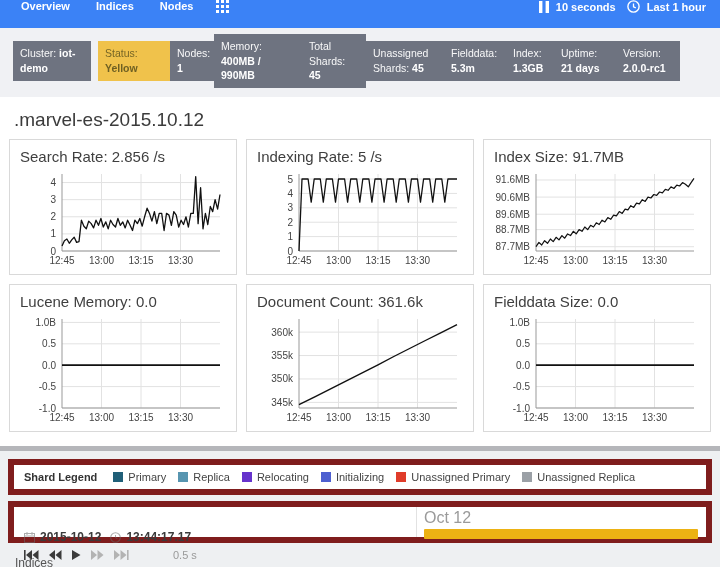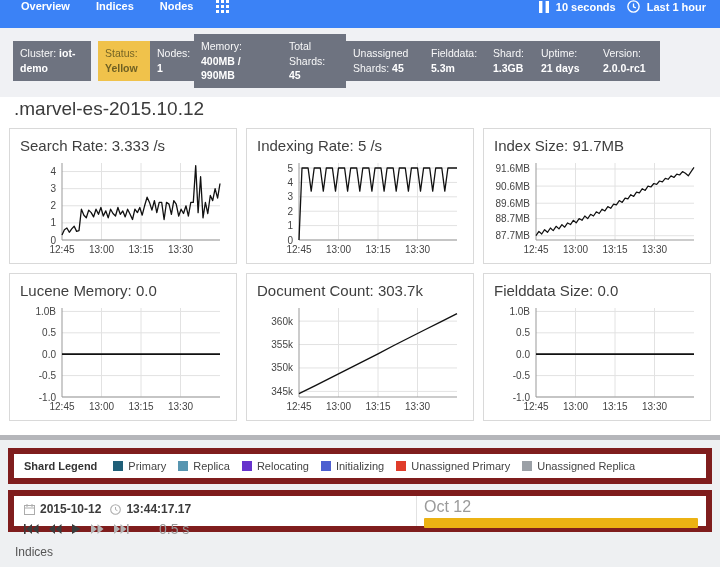--- a/index.html
+++ b/index.html
@@ -11,41 +11,41 @@
   .nav-right{margin-left:auto;display:flex;align-items:center;gap:7px;font-size:11px;font-weight:700;padding-right:6px}
   .nav-right .lbl{white-space:nowrap}
   
   .statusbar{background:#f0f1f4;padding:6px 13px 9px;display:flex;align-items:center}
   .cell{background:#6e7380;color:#fff;font-size:10.5px;line-height:1.4;padding:5px 7px;box-sizing:border-box}
   .cell .lbl{font-weight:400;opacity:.95}
   .cell .val{font-weight:700}
   .cell.cluster{margin-right:7px}
   .cell.status{background:#f0c24b;color:#6f6023}
   
-  .page-title{font-size:19px;color:#3b3b3b;padding:1px 14px 8px;background:#fff}
+  .page-title{font-size:19px;color:#3b3b3b;padding:12px 14px 8px;background:#fff}
   
   .charts{display:grid;grid-template-columns:repeat(3,1fr);gap:9px;padding:0 9px;background:#fff}
   .chart-panel{border:1px solid #d9d9d9;background:#fff;padding:6px 8px 2px;box-sizing:border-box}
   .chart-title{font-size:15px;color:#3f3f3f;margin:2px 0 3px 2px;white-space:nowrap}
   svg text.tick{font-size:10px;fill:#444;font-family:"Liberation Sans",sans-serif}
   .divider{height:5px;background:#b5b6ba;margin-top:14px}
   
   .bottom{background:#eef0f2;padding:8px;min-height:130px}
   .panel{background:#fff;border:6px solid #7f1d1d;box-sizing:border-box}
   .legend{display:flex;align-items:center;gap:16px;padding:6px 10px;font-size:11px;color:#444}
   .legend-title{font-weight:700;color:#333}
   .legend-item{display:flex;align-items:center;gap:5px;white-space:nowrap}
   .swatch{width:10px;height:10px;display:inline-block}
   .timeline{margin-top:6px;display:flex;height:42px}
-  .tl-left{width:402px;padding:6px 10px;box-sizing:border-box}
+  .tl-left{width:402px;padding:23px 10px;box-sizing:border-box}
   .tl-row1{display:flex;align-items:center;gap:5px;font-size:12px;font-weight:700;color:#3b3b3b}
   .tl-row1 .ico{display:flex;align-items:center;opacity:.55}
   .tl-row2{display:flex;align-items:center;gap:10px;margin-top:5px}
   .tbtn{display:flex;align-items:center;cursor:pointer;background:none;border:none;padding:0}
-  .speed{font-size:14px;color:#9a9a9a;margin-left:20px}
+  .speed{font-size:11px;color:#9a9a9a;margin-left:34px}
   .tl-right{flex:1;border-left:1px solid #e2e2e2;padding:2px 8px 0 7px}
   .tl-label{font-size:16px;color:#9a9a9a}
   .tl-bar{height:10px;margin-top:2px;border-radius:1px;cursor:pointer}
   .indices{margin-top:9px}
   .indices-title{font-size:12px;color:#555;padding:4px 7px 7px}
 </style>
 </head>
 <body>
 
 <div class="nav">
@@ -80,35 +80,35 @@
     <svg width="13" height="13" viewBox="0 0 13 13" style="margin-left:4px">
       <circle cx="6.5" cy="6.5" r="5.6" fill="none" stroke="#fff" stroke-width="1.4"></circle>
       <path d="M6.5 3.5 L6.5 6.8 L8.8 7.8" fill="none" stroke="#fff" stroke-width="1.3"></path>
     </svg>
     <span class="lbl">Last 1 hour</span>
   </div>
 </div>
 
 <div class="statusbar">
     <div class="cell cluster" style="width:78px"><span class="lbl">Cluster:</span> <span class="val">iot-demo</span></div>
-    <div class="cell status" style="width: 52px; background: rgb(240, 194, 75);"><span class="lbl">Status:</span> <span class="val">Yellow</span></div>
+    <div class="cell status" style="width: 72px; background: rgb(240, 194, 75);"><span class="lbl">Status:</span> <span class="val">Yellow</span></div>
     <div class="cell" style="width:44px"><span class="lbl">Nodes:</span> <span class="val">1</span></div>
     <div class="cell" style="width:88px"><span class="lbl">Memory:</span> <span class="val">400MB / 990MB</span></div>
     <div class="cell" style="width:64px"><span class="lbl">Total Shards:</span> <span class="val">45</span></div>
     <div class="cell" style="width:78px"><span class="lbl">Unassigned Shards:</span> <span class="val">45</span></div>
     <div class="cell" style="width:62px"><span class="lbl">Fielddata:</span> <span class="val">5.3m</span></div>
-    <div class="cell" style="width:48px"><span class="lbl">Shard:</span> <span class="val">1.3GB</span></div>
+    <div class="cell" style="width:48px"><span class="lbl">Index:</span> <span class="val">1.3GB</span></div>
     <div class="cell" style="width:62px"><span class="lbl">Uptime:</span> <span class="val">21 days</span></div>
     <div class="cell" style="width:64px"><span class="lbl">Version:</span> <span class="val">2.0.0-rc1</span></div>
   </div>
 
 <div class="page-title">.marvel-es-2015.10.12</div>
 
 <div class="charts">
-    <div class="chart-panel"><div class="chart-title">Search Rate: 3.333 /s</div><svg width="208" height="100">
+    <div class="chart-panel"><div class="chart-title">Search Rate: 2.856 /s</div><svg width="208" height="100">
         <line x1="44" x2="202" y1="83" y2="83" stroke="#e2e2e2" stroke-width="1"></line>
         <text x="38" y="86.5" text-anchor="end" class="tick">0</text>
         <line x1="44" x2="202" y1="65.88888888888889" y2="65.88888888888889" stroke="#e2e2e2" stroke-width="1"></line>
         <text x="38" y="69.38888888888889" text-anchor="end" class="tick">1</text>
         <line x1="44" x2="202" y1="48.77777777777778" y2="48.77777777777778" stroke="#e2e2e2" stroke-width="1"></line>
         <text x="38" y="52.27777777777778" text-anchor="end" class="tick">2</text>
         <line x1="44" x2="202" y1="31.66666666666667" y2="31.66666666666667" stroke="#e2e2e2" stroke-width="1"></line>
         <text x="38" y="35.16666666666667" text-anchor="end" class="tick">3</text>
         <line x1="44" x2="202" y1="14.555555555555557" y2="14.555555555555557" stroke="#e2e2e2" stroke-width="1"></line>
         <text x="38" y="18.055555555555557" text-anchor="end" class="tick">4</text>
@@ -184,21 +184,21 @@
         <line x1="123" x2="123" y1="6" y2="95" stroke="#e2e2e2" stroke-width="1"></line>
         <line x1="162.5" x2="162.5" y1="6" y2="95" stroke="#e2e2e2" stroke-width="1"></line>
         <line x1="44" x2="44" y1="6" y2="95" stroke="#999" stroke-width="1"></line>
         <line x1="44" x2="202" y1="95" y2="95" stroke="#999" stroke-width="1"></line>
         <text x="44" y="108" text-anchor="middle" class="tick">12:45</text>
         <text x="83.5" y="108" text-anchor="middle" class="tick">13:00</text>
         <text x="123" y="108" text-anchor="middle" class="tick">13:15</text>
         <text x="162.5" y="108" text-anchor="middle" class="tick">13:30</text>
         <polyline points="44.0,52.2 202.0,52.2" fill="none" stroke="#111" stroke-width="1.8" stroke-linejoin="round"></polyline>
       </svg></div>
-    <div class="chart-panel"><div class="chart-title">Document Count: 303.7k</div><svg width="208" height="112">
+    <div class="chart-panel"><div class="chart-title">Document Count: 361.6k</div><svg width="208" height="112">
         <line x1="44" x2="202" y1="89.37894736842111" y2="89.37894736842111" stroke="#e2e2e2" stroke-width="1"></line>
         <text x="38" y="92.87894736842111" text-anchor="end" class="tick">345k</text>
         <line x1="44" x2="202" y1="65.95789473684215" y2="65.95789473684215" stroke="#e2e2e2" stroke-width="1"></line>
         <text x="38" y="69.45789473684215" text-anchor="end" class="tick">350k</text>
         <line x1="44" x2="202" y1="42.53684210526321" y2="42.53684210526321" stroke="#e2e2e2" stroke-width="1"></line>
         <text x="38" y="46.03684210526321" text-anchor="end" class="tick">355k</text>
         <line x1="44" x2="202" y1="19.11578947368426" y2="19.11578947368426" stroke="#e2e2e2" stroke-width="1"></line>
         <text x="38" y="22.61578947368426" text-anchor="end" class="tick">360k</text>
         <line x1="83.5" x2="83.5" y1="6" y2="95" stroke="#e2e2e2" stroke-width="1"></line>
         <line x1="123" x2="123" y1="6" y2="95" stroke="#e2e2e2" stroke-width="1"></line>

